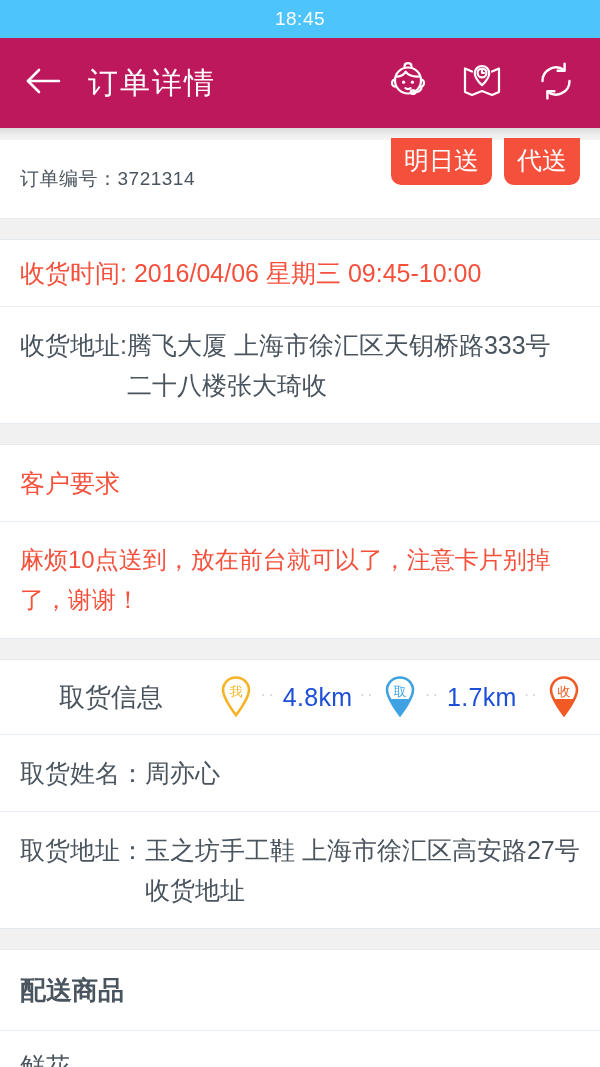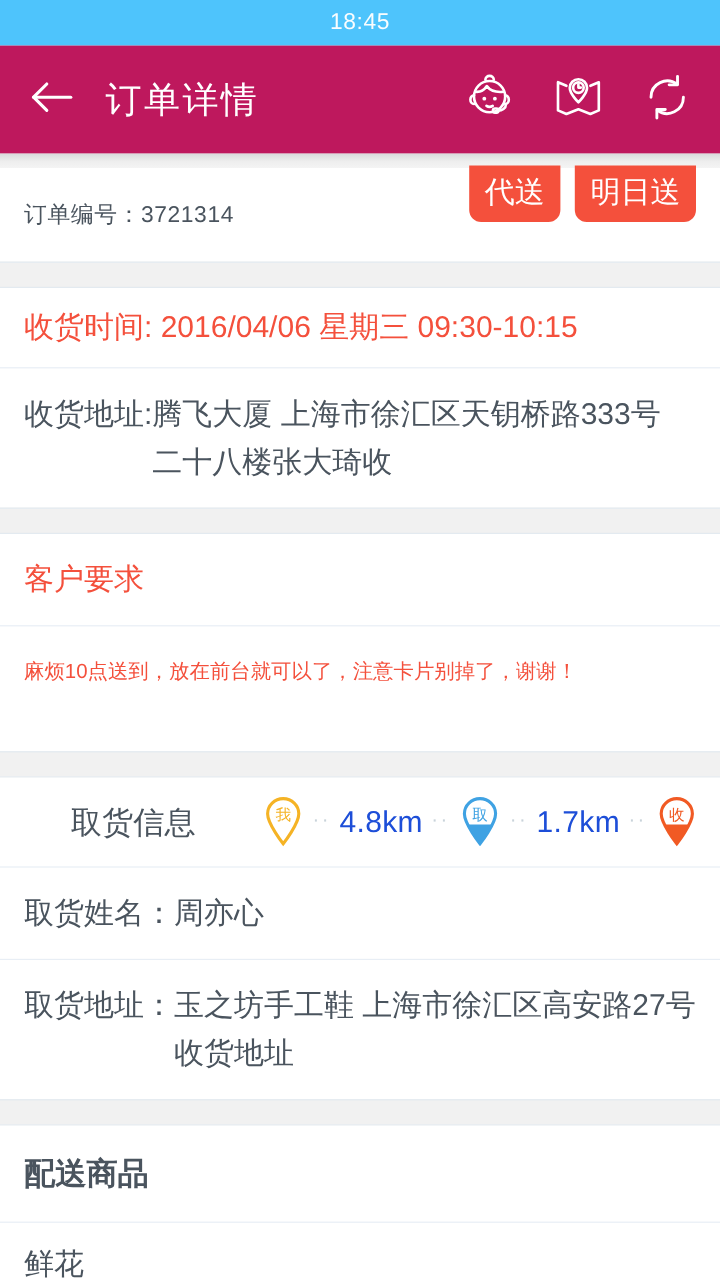--- a/index.html
+++ b/index.html
@@ -106,21 +106,21 @@
     font-size: 25px;
     line-height: 40px;
   }
   .label-red {
     color: #f4503c;
     font-size: 25px;
     line-height: 40px;
   }
   .label-red-small {
     color: #f4503c;
-    font-size: 17px;
+    font-size: 24px;
     line-height: 40px;
   }
   .addr-wrap {
     display: flex;
     align-items: flex-start;
     width: 100%;
   }
   .addr-key { white-space: nowrap; }
   .addr-val { flex: 1; }
 
@@ -245,31 +245,31 @@
 
     </div>
   </div>
 
   <div class="appbar-shadow"></div>
 
   <div class="card">
     <div class="order-row">
       <span class="order-no">订单编号：3721314</span>
       <span class="badges">
+        <span class="badge">明日送</span>
         <span class="badge">代送</span>
-        <span class="badge">明日送</span>
       </span>
     </div>
   </div>
 
   <div class="gap" style="height:22px"></div>
 
   <div class="card">
     <div class="row" style="min-height:66px">
-      <span class="label-red">收货时间: 2016/04/06 星期三 09:30-10:15</span>
+      <span class="label-red">收货时间: 2016/04/06 星期三 09:45-10:00</span>
     </div>
     <div class="divider"></div>
     <div class="row multiline" style="min-height:100px">
       <span class="addr-wrap">
         <span class="label-dark addr-key">收货地址: </span>
         <span class="label-dark addr-val">腾飞大厦 上海市徐汇区天钥桥路333号 二十八楼张大琦收</span>
       </span>
     </div>
   </div>
 

